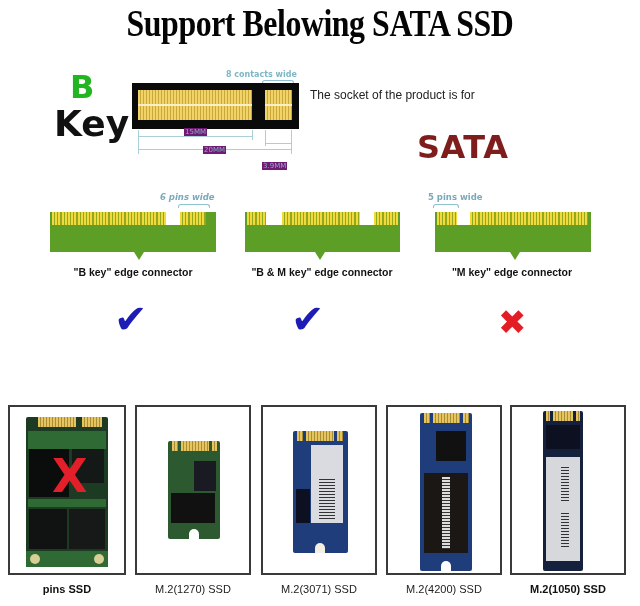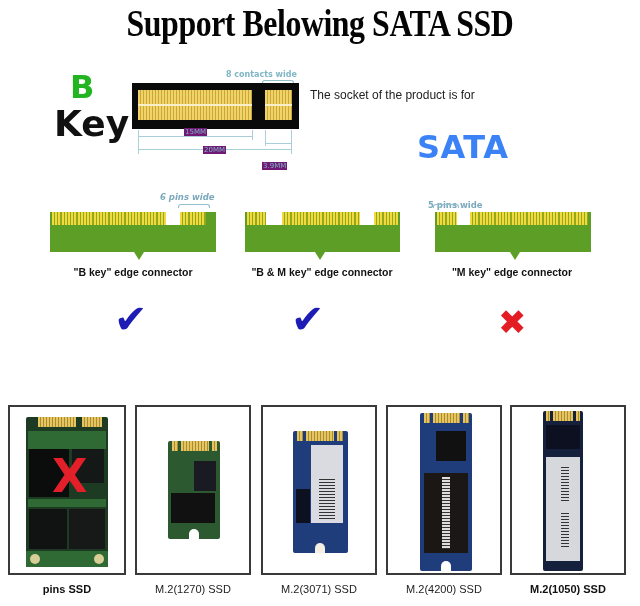--- a/index.html
+++ b/index.html
@@ -29,21 +29,21 @@
   .pins-short { left: 133px; width: 27px; }
 
   .contacts-label { left: 226px; top: 70px; font-size: 8px; font-weight: bold; color: #7fb6c4; font-family: "DejaVu Sans", sans-serif; }
   .brace { border: 1px solid #8fc1ce; border-bottom: none; height: 4px; border-radius: 3px 3px 0 0; }
 
   .dim { height: 1px; background: #a9cfd8; }
   .dim-tick { width: 1px; background: #a9cfd8; }
   .dim-label { font-size: 7px; color: #7fb6c4; font-family: "DejaVu Sans", sans-serif; background: #701a75; padding: 0 1px; }
 
   .socket-desc { left: 310px; top: 88px; font-size: 12px; line-height: 14px; color: #222; }
-  .sata-big { left: 417px; top: 128px; font-size: 32px; font-weight: bold; color: #3b82f6; font-family: "DejaVu Sans", sans-serif; letter-spacing: 0.5px; }
+  .sata-big { left: 417px; top: 128px; font-size: 32px; font-weight: bold; color: #7f1d1d; font-family: "DejaVu Sans", sans-serif; letter-spacing: 0.5px; }
 
   .edge { height: 40px; background: #5d9e26; }
   .edge .notch-cut { position: absolute; top: 0; height: 14px; background: #fff; }
   .edge .gold {
     position: absolute; top: 0; height: 13px;
     background: repeating-linear-gradient(90deg, #f1da3f 0 2px, #94a81c 2px 3.2px);
   }
   .edge .tri {
     position: absolute; bottom: -8px; width: 0; height: 0;
     border-left: 5px solid transparent; border-right: 5px solid transparent; border-top: 8px solid #5d9e26;
@@ -107,21 +107,21 @@
 <div class="abs edge" style="left:245px; top:212px; width:155px;">
   <div class="gold" style="left:2px; width:19px;"></div>
   <div class="notch-cut" style="left:21px; width:16px; height:13px;"></div>
   <div class="gold" style="left:37px; width:78px;"></div>
   <div class="notch-cut" style="left:115px; width:14px; height:13px;"></div>
   <div class="gold" style="left:129px; width:24px;"></div>
   <div class="tri" style="left:70px;"></div>
 </div>
 <div class="abs edge-label" style="left:222px; top:266px;">"B &amp; M key" edge connector</div>
 
-<div class="abs pins-wide-label" style="left:428px; top:200px;">5 pins wide</div>
+<div class="abs pins-wide-label" style="left:428px; top:192px;">5 pins wide</div>
 <div class="abs brace" style="left:433px; top:204px; width:26px;"></div>
 <div class="abs edge" style="left:435px; top:212px; width:156px;">
   <div class="gold" style="left:2px; width:20px;"></div>
   <div class="notch-cut" style="left:22px; width:13px; height:13px;"></div>
   <div class="gold" style="left:35px; width:118px;"></div>
   <div class="tri" style="left:75px;"></div>
 </div>
 <div class="abs edge-label" style="left:412px; top:266px;">"M key" edge connector</div>
 
 <div class="abs check" style="left:114px; top:296px;">✔</div>

